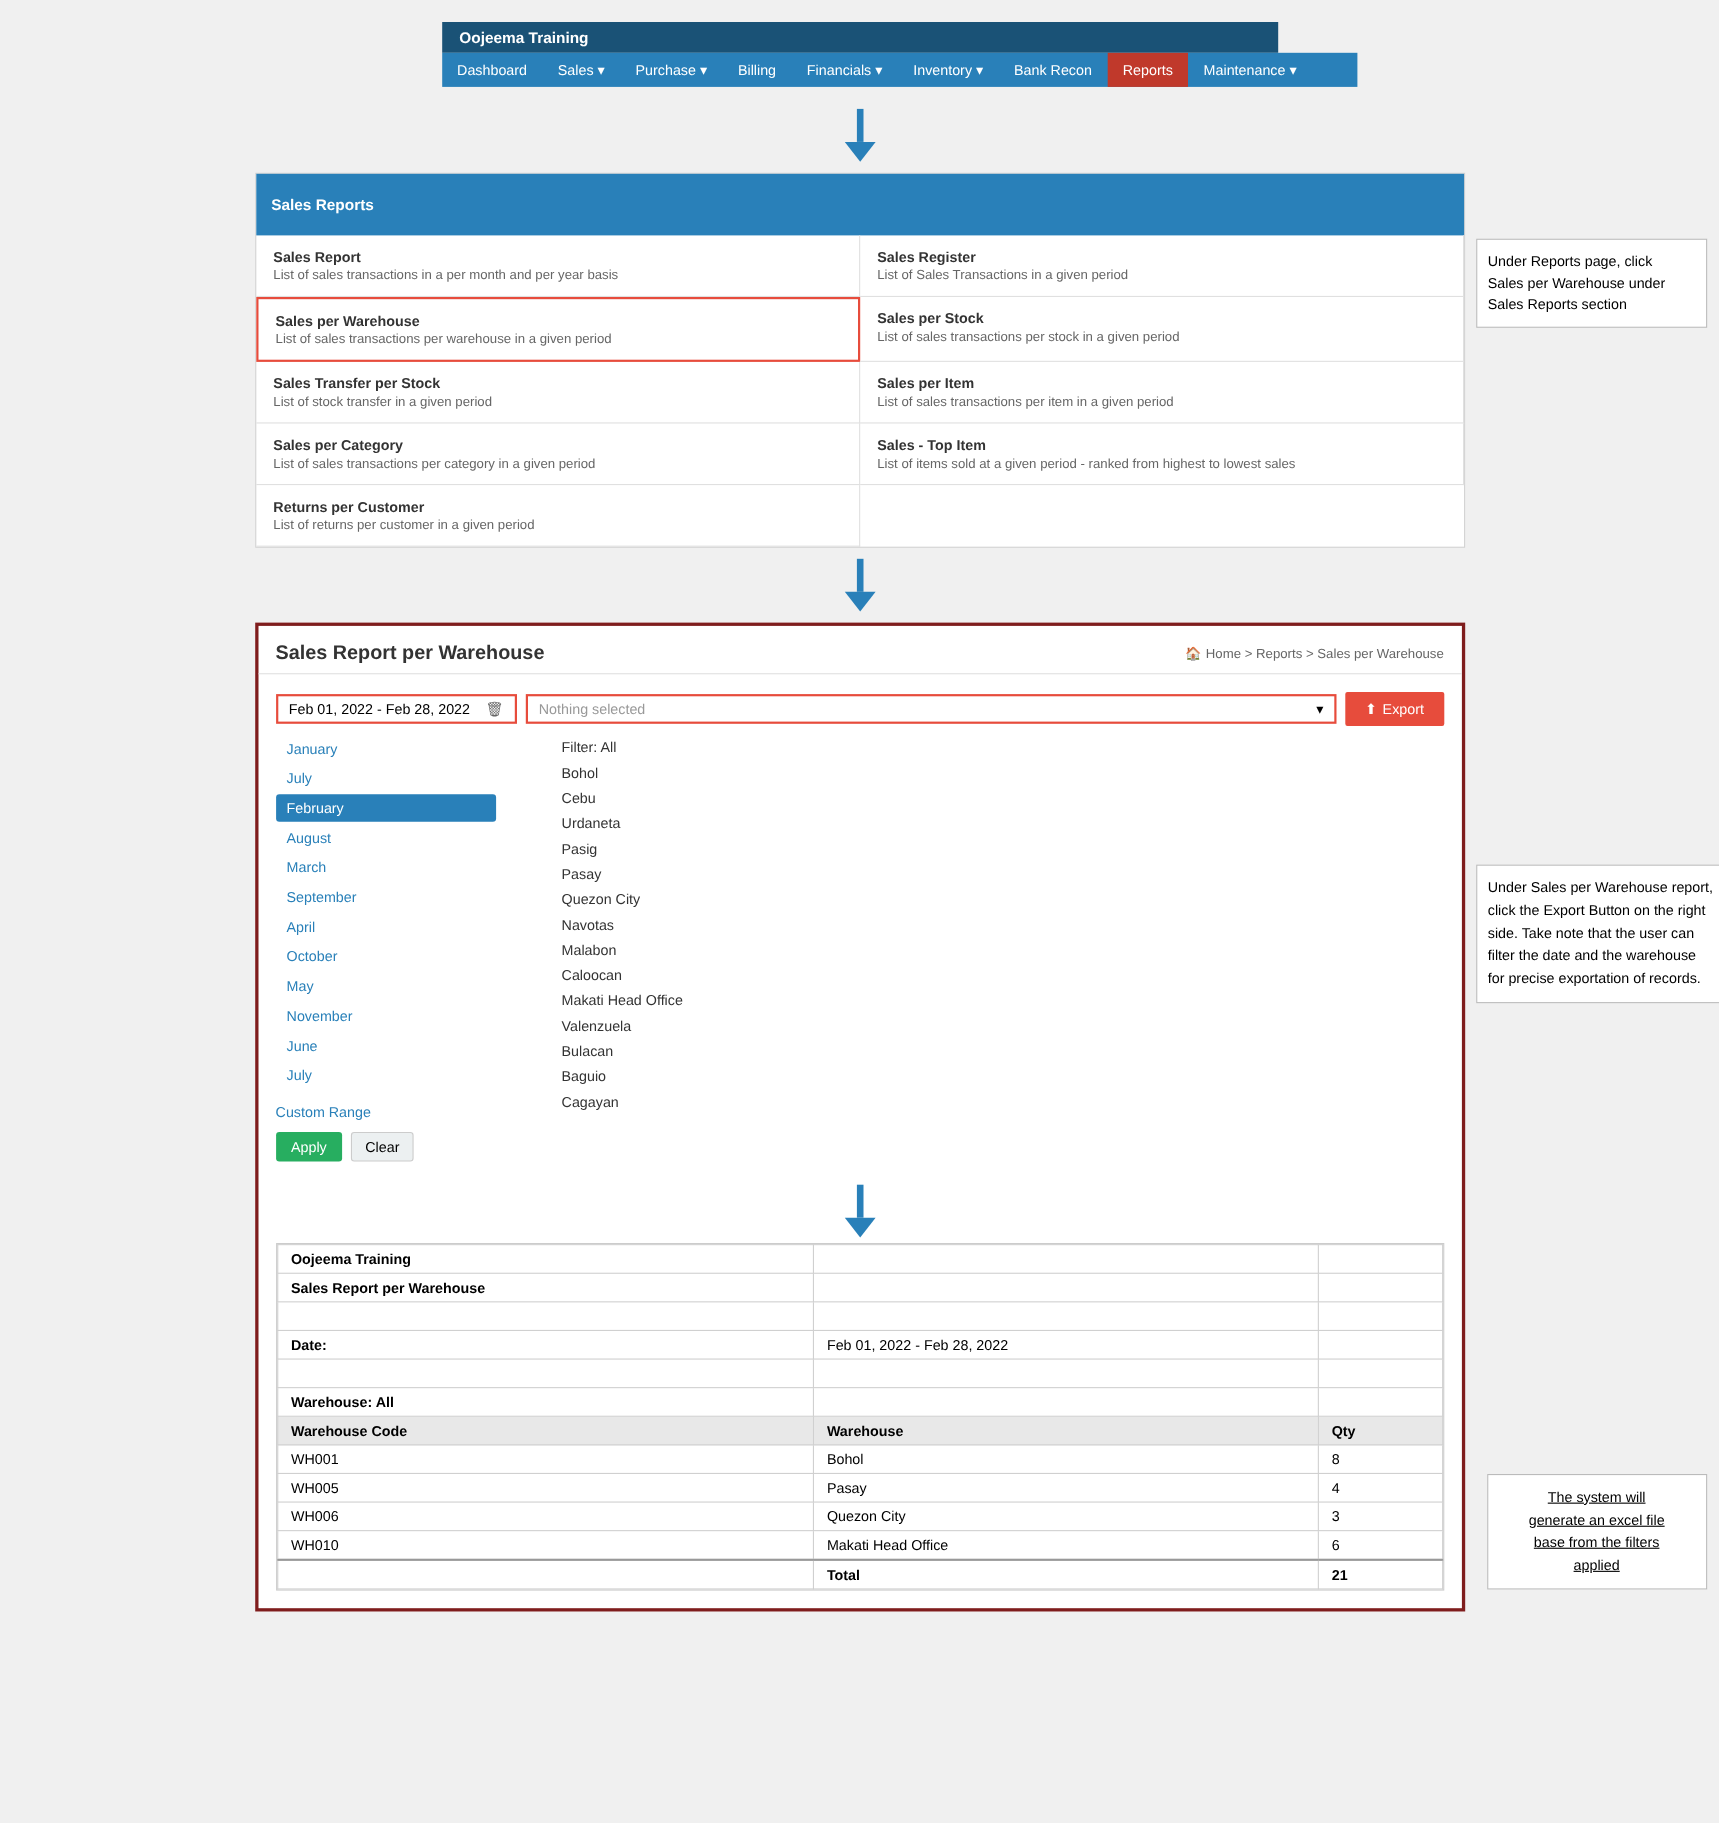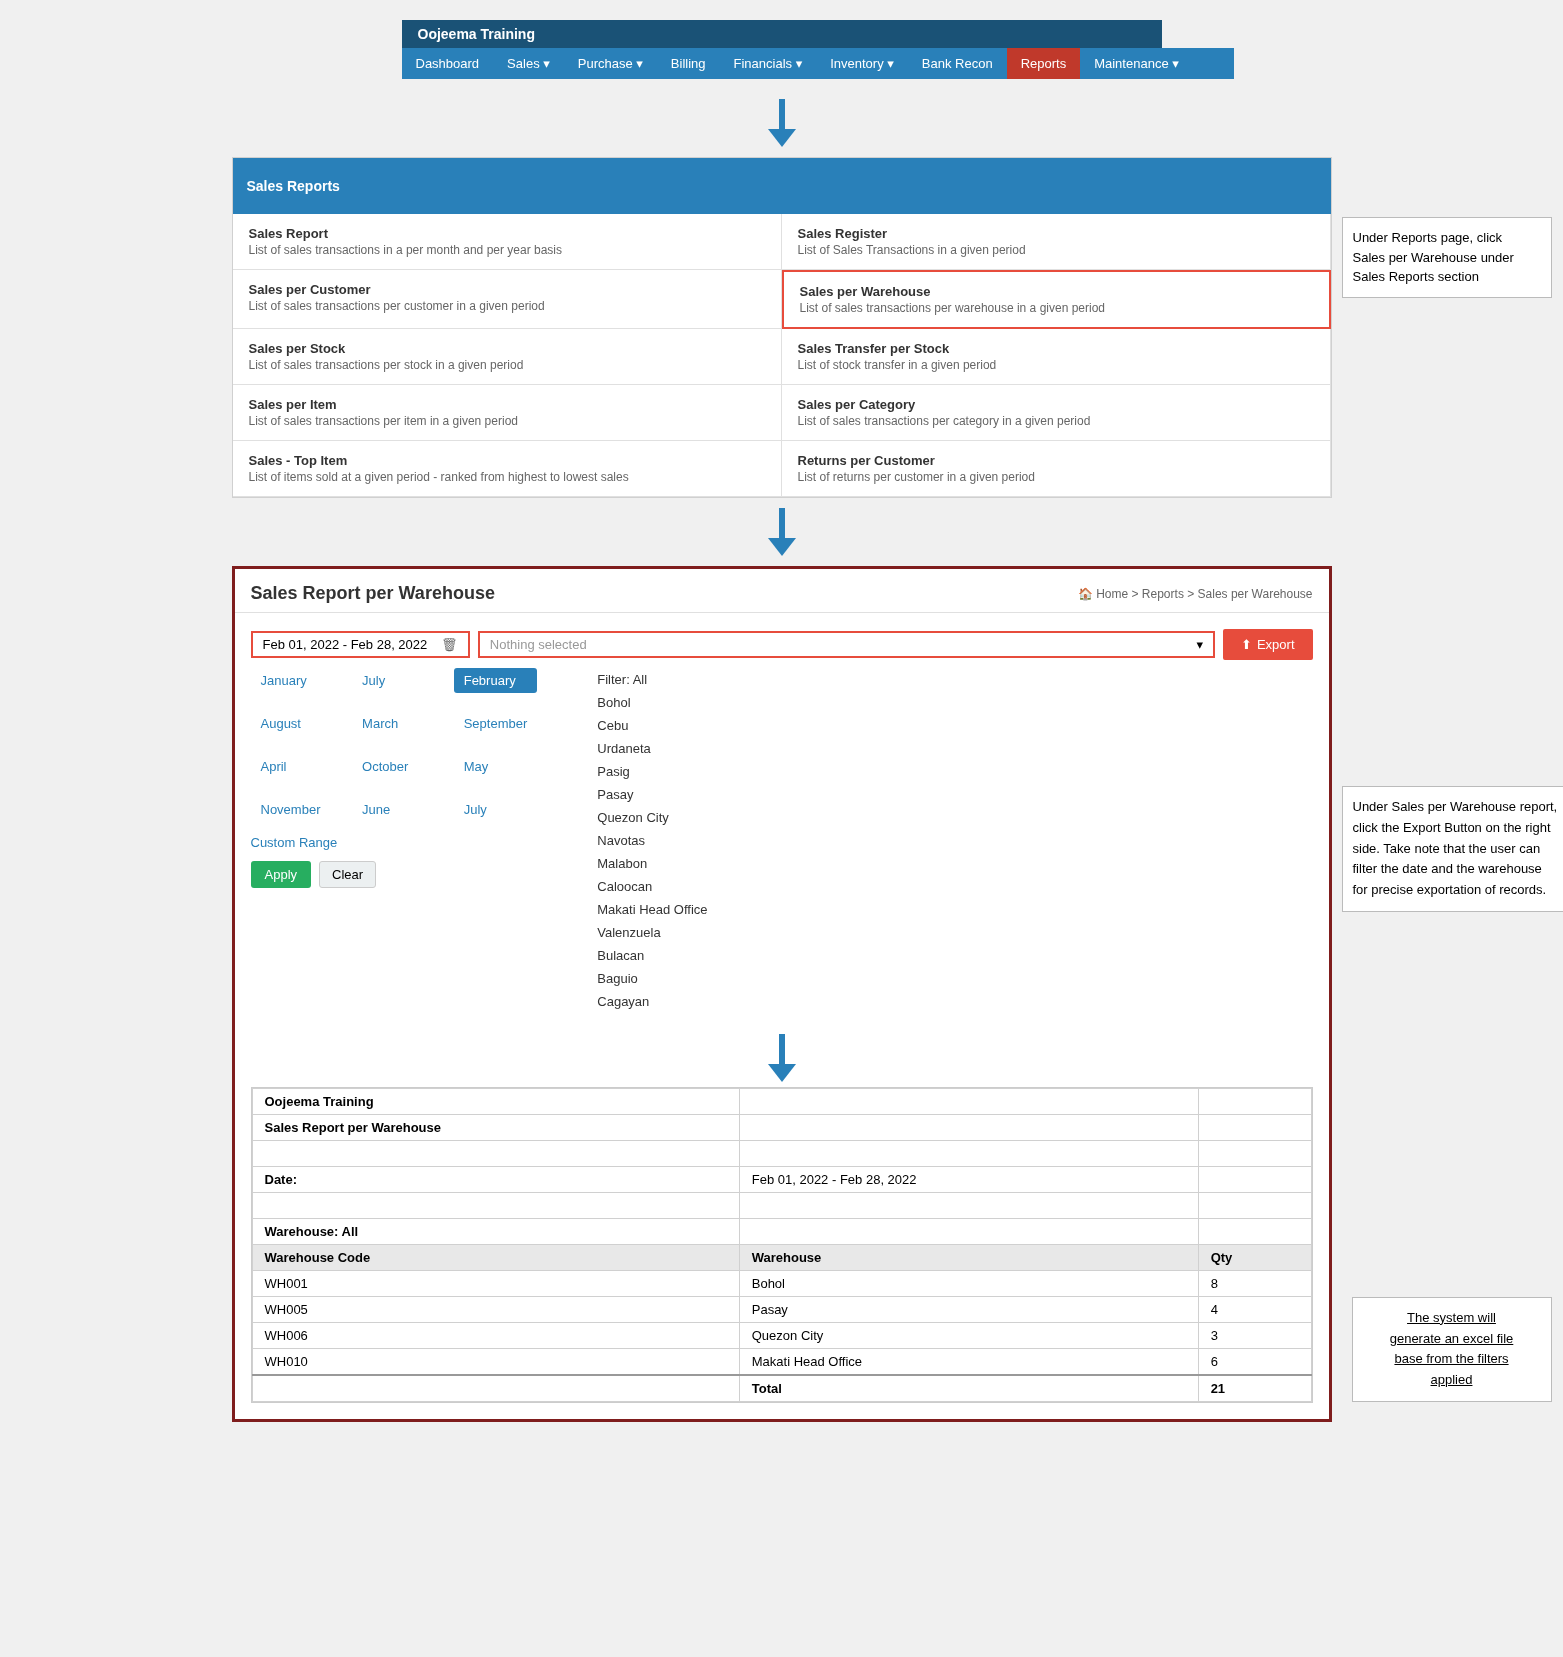--- a/index.html
+++ b/index.html
@@ -27,21 +27,21 @@
     .warehouse-report-section { background: white; border: 3px solid #7f1d1d; width: 100%; max-width: 1100px; margin: 0 auto; padding: 0; }
     .warehouse-report-header { padding: 14px 16px 8px 16px; display: flex; justify-content: space-between; align-items: center; border-bottom: 1px solid #e0e0e0; }
     .warehouse-report-title { font-size: 18px; font-weight: bold; color: #333; }
     .export-btn { background: #e74c3c; color: white; border: none; padding: 6px 16px; cursor: pointer; font-size: 13px; display: flex; align-items: center; gap: 5px; margin-left: auto; }
 
     
     .main-content { display: flex; padding: 0 16px 16px 16px; gap: 16px; }
 
     
     .month-picker { min-width: 200px; }
-    .month-grid { display: grid; grid-template-columns: 1fr 1fr 1fr; gap: 18px; margin-bottom: 8px; }
+    .month-grid { display: grid; grid-template-columns: 1fr; gap: 2px; margin-bottom: 8px; }
     .month-btn { padding: 5px 10px; cursor: pointer; color: #2980b9; font-size: 13px; border: none; background: transparent; text-align: left; }
     .month-btn.active { background: #2980b9; color: #ffffff; border-radius: 3px; }
     .custom-range-btn { color: #2980b9; cursor: pointer; font-size: 13px; padding: 5px 0; display: block; margin-bottom: 6px; border: none; background: transparent; }
     .apply-btn { background: #27ae60; color: white; border: none; padding: 5px 14px; cursor: pointer; font-size: 13px; border-radius: 3px; }
     .clear-btn { background: #ecf0f1; border: 1px solid #ccc; padding: 5px 12px; cursor: pointer; font-size: 13px; border-radius: 3px; margin-left: 4px; }
 
     
     .warehouse-list { min-width: 160px; margin-left: 36px; }
     .warehouse-list-item { padding: 4px 8px; cursor: pointer; font-size: 13px; color: #333; }
 
@@ -104,24 +104,20 @@
 
       <div class="report-item">
         <div class="report-item-title">Sales Report</div>
         <div class="report-item-desc">List of sales transactions in a per month and per year basis</div>
       </div>
       <div class="report-item">
         <div class="report-item-title">Sales Register</div>
         <div class="report-item-desc">List of Sales Transactions in a given period</div>
       </div>
 
-      <div class="report-item">
-        <div class="report-item-title">Sales per Customer</div>
-        <div class="report-item-desc">List of sales transactions per customer in a given period</div>
-      </div>
       <div class="report-item highlighted" style="border:2px solid #e74c3c;">
         <div class="report-item-title">Sales per Warehouse</div>
         <div class="report-item-desc">List of sales transactions per warehouse in a given period</div>
       </div>
 
       <div class="report-item">
         <div class="report-item-title">Sales per Stock</div>
         <div class="report-item-desc">List of sales transactions per stock in a given period</div>
       </div>
       <div class="report-item">

